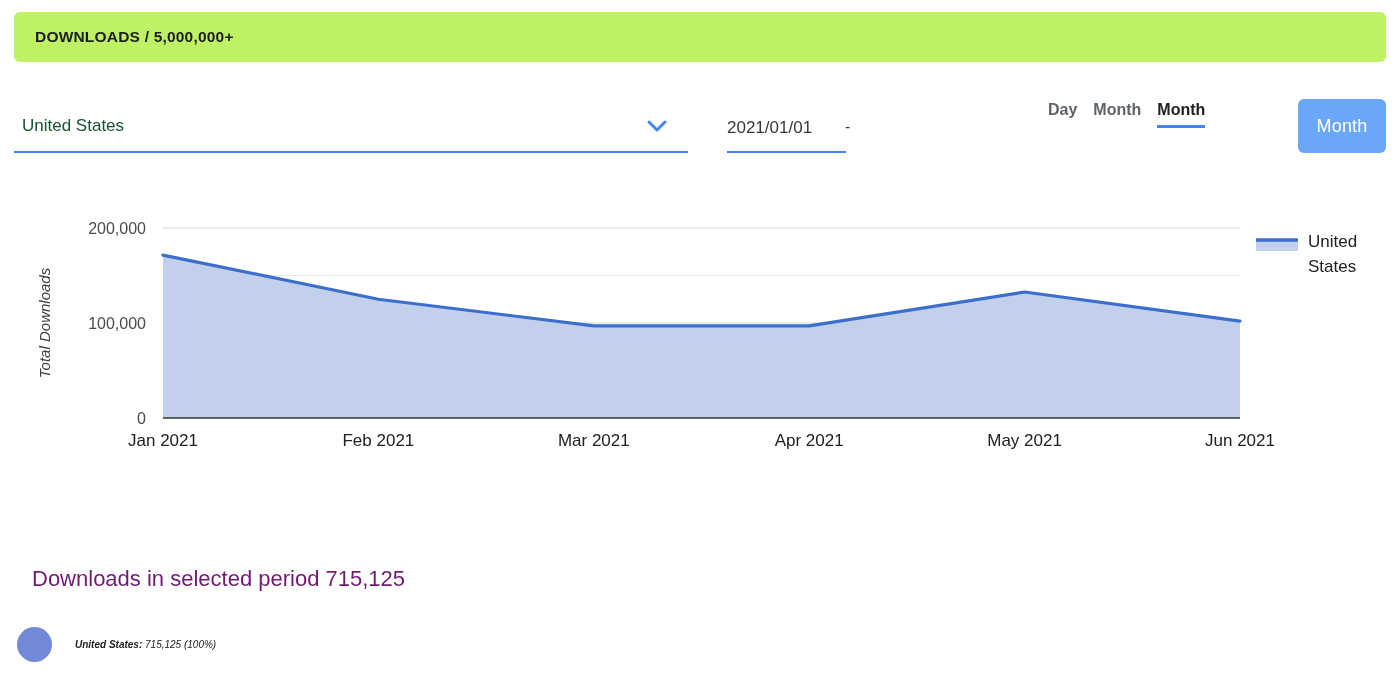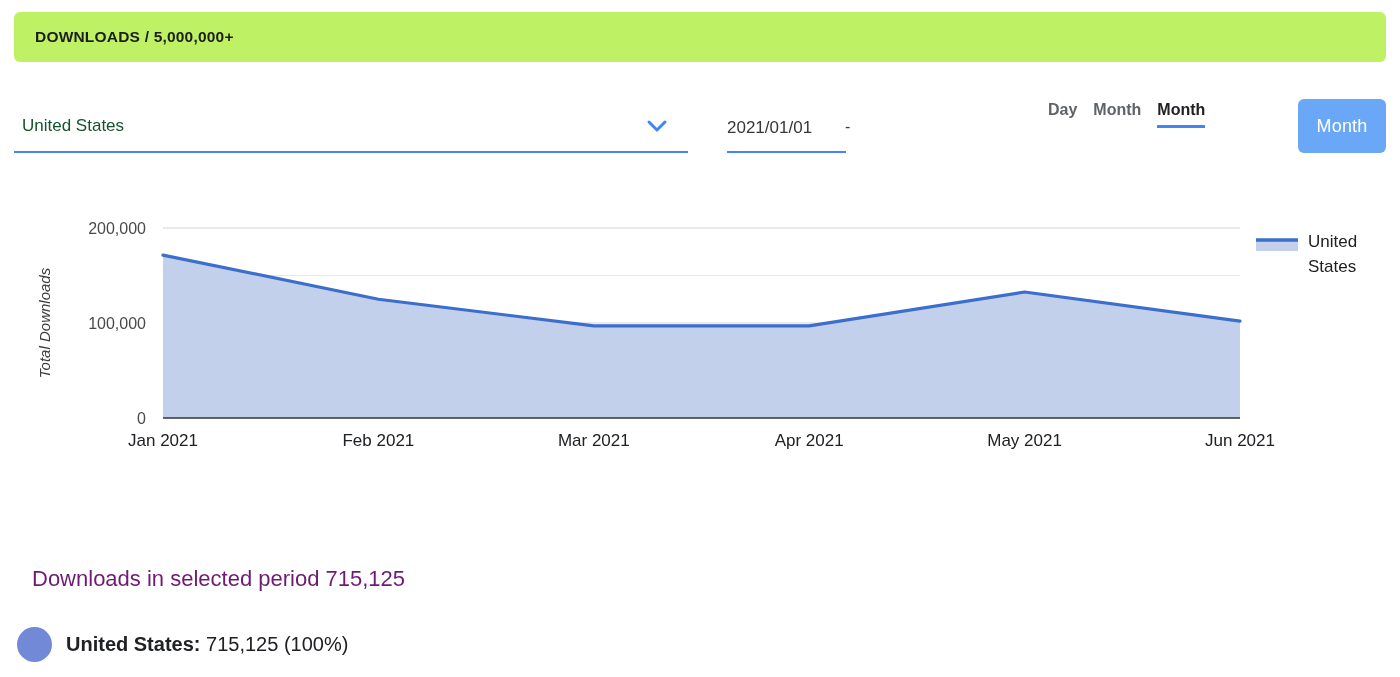--- a/index.html
+++ b/index.html
@@ -170,24 +170,25 @@
     align-items: center;
   }
   .legend-dot {
     width: 35px;
     height: 35px;
     border-radius: 50%;
     background: #7189d6;
     flex: 0 0 auto;
   }
   .legend-text {
-    margin-left: 14px;
-    font-size: 20px;
+    margin-left: 23px;
+    font-size: 10px;
     color: #202124;
     white-space: nowrap;
+    font-style: italic;
   }
   .legend-text .country {
     font-weight: bold;
   }
 </style>
 </head>
 <body>
 
 <div class="header-bar">
   <div class="header-title">DOWNLOADS / 5,000,000+</div>

